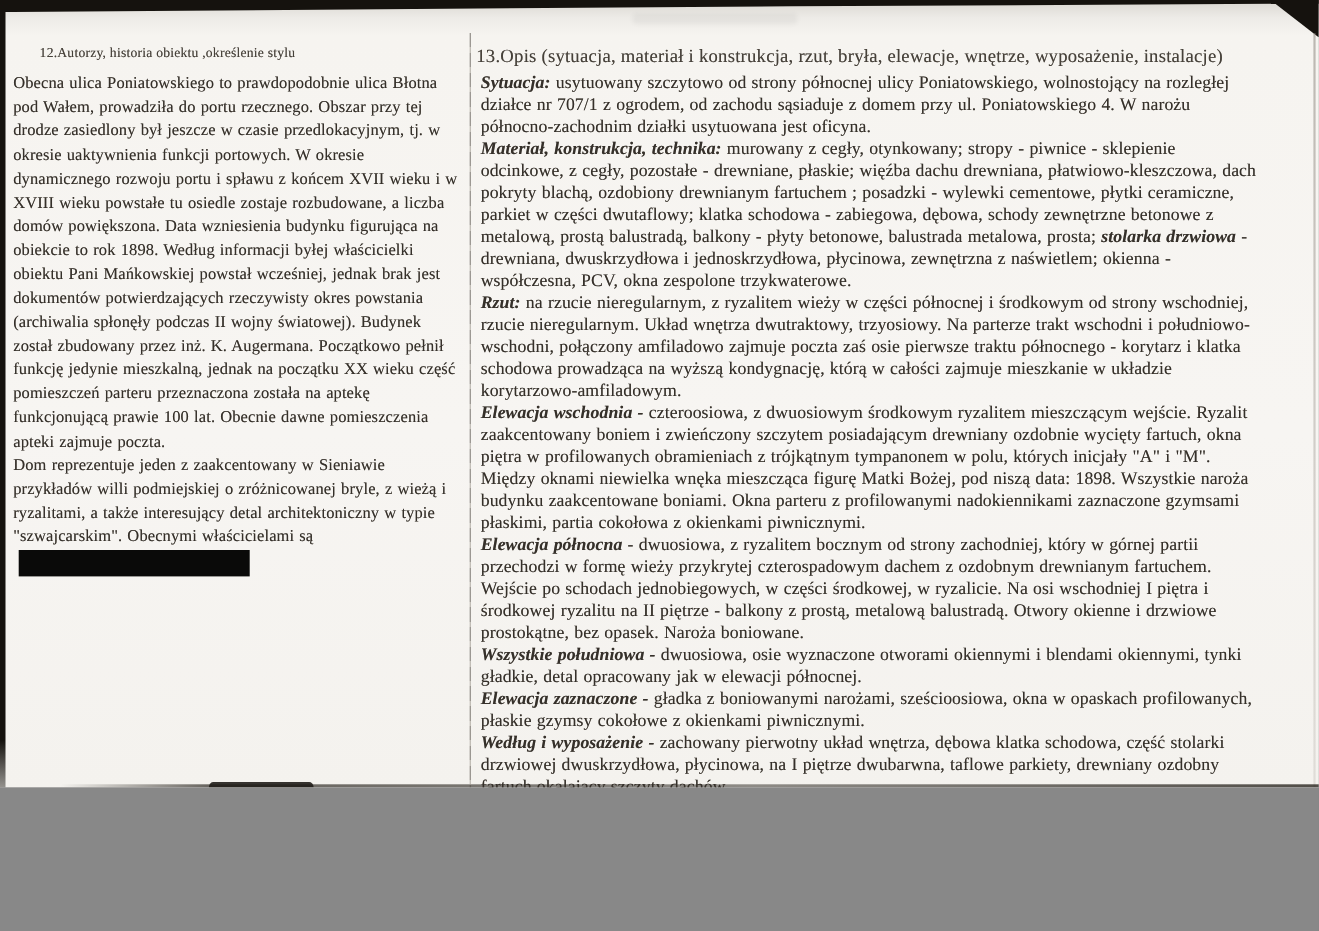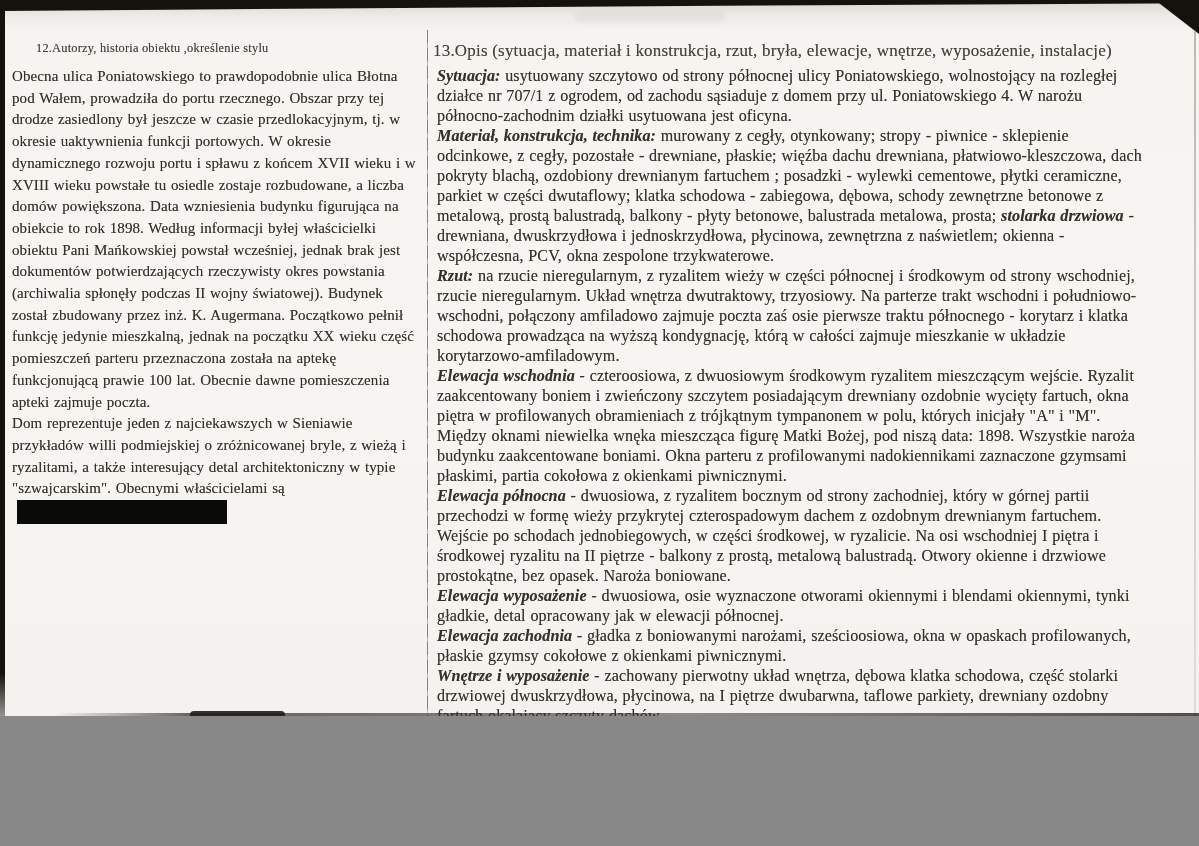--- a/index.html
+++ b/index.html
@@ -56,28 +56,28 @@
   <div class="smudge"></div>
 
   <div class="hdr hdr-left">12.Autorzy, historia obiektu ,określenie stylu</div>
 
   <div class="hdr hdr-right">13.Opis  (sytuacja, materiał i konstrukcja, rzut, bryła, elewacje, wnętrze, wyposażenie, instalacje)</div>
 
   <div class="divider"></div>
 
   <div class="col col-left">
       <p class="para"><span class="seg-n"> Obecna ulica Poniatowskiego to prawdopodobnie ulica Błotna pod Wałem, prowadziła do portu rzecznego. Obszar przy tej drodze zasiedlony był jeszcze w czasie przedlokacyjnym, tj.  w okresie uaktywnienia funkcji portowych. W okresie dynamicznego rozwoju portu i spławu z końcem XVII wieku i w XVIII wieku powstałe tu osiedle zostaje rozbudowane, a liczba domów powiększona. Data wzniesienia budynku figurująca na obiekcie to rok 1898. Według informacji byłej właścicielki obiektu Pani Mańkowskiej powstał wcześniej, jednak brak jest dokumentów potwierdzających rzeczywisty okres powstania (archiwalia spłonęły podczas II wojny światowej). Budynek został zbudowany przez inż. K. Augermana. Początkowo pełnił funkcję jedynie mieszkalną, jednak na początku XX wieku część pomieszczeń parteru przeznaczona została na aptekę funkcjonującą prawie 100 lat. Obecnie dawne pomieszczenia apteki zajmuje poczta.</span></p>
-      <p class="para"><span class="seg-n">Dom reprezentuje jeden z najciekawszych w Sieniawie przykładów willi podmiejskiej o zróżnicowanej bryle, z wieżą i ryzalitami, a także interesujący detal architektoniczny w typie "szwajcarskim". Obecnymi właścicielami są</span><span class="seg-redact" style="width: 210px; height: 24px;"></span></p>
+      <p class="para"><span class="seg-n">Dom reprezentuje jeden z zaakcentowany w Sieniawie przykładów willi podmiejskiej o zróżnicowanej bryle, z wieżą i ryzalitami, a także interesujący detal architektoniczny w typie "szwajcarskim". Obecnymi właścicielami są</span><span class="seg-redact" style="width: 210px; height: 24px;"></span></p>
     </div>
 
   <div class="col col-right">
       <p class="para"><span class="seg-bi">Sytuacja:</span><span class="seg-n">  usytuowany szczytowo od strony północnej ulicy Poniatowskiego, wolnostojący na rozległej działce nr 707/1 z ogrodem, od zachodu sąsiaduje z domem przy ul. Poniatowskiego 4. W narożu północno-zachodnim działki usytuowana jest oficyna.</span></p>
       <p class="para"><span class="seg-bi">Materiał, konstrukcja, technika:</span><span class="seg-n">  murowany  z cegły, otynkowany; </span><span class="seg-i">stropy</span><span class="seg-n"> - piwnice - sklepienie odcinkowe, z cegły, pozostałe - drewniane, płaskie; </span><span class="seg-i">więźba dachu</span><span class="seg-n"> drewniana, płatwiowo-kleszczowa, dach pokryty  blachą, ozdobiony drewnianym fartuchem ; </span><span class="seg-i">posadzki</span><span class="seg-n"> - wylewki cementowe, płytki ceramiczne, parkiet w części dwutaflowy;  </span><span class="seg-i">klatka schodowa</span><span class="seg-n"> - zabiegowa, dębowa, schody zewnętrzne betonowe z metalową, prostą balustradą, balkony - płyty betonowe, balustrada metalowa, prosta; </span><span class="seg-bi">stolarka drzwiowa</span><span class="seg-n"> -  drewniana, dwuskrzydłowa i jednoskrzydłowa, płycinowa, zewnętrzna z naświetlem; </span><span class="seg-i">okienna</span><span class="seg-n"> - współczesna, PCV, okna zespolone trzykwaterowe.</span></p>
       <p class="para"><span class="seg-bi">Rzut:</span><span class="seg-n"> na rzucie nieregularnym, z ryzalitem wieży w części północnej i środkowym od  strony wschodniej, rzucie nieregularnym. Układ wnętrza dwutraktowy, trzyosiowy. Na parterze trakt wschodni i południowo-wschodni, połączony amfiladowo zajmuje poczta zaś osie pierwsze traktu północnego - korytarz i klatka schodowa prowadząca na wyższą kondygnację, którą w całości zajmuje mieszkanie w układzie korytarzowo-amfiladowym.</span></p>
       <p class="para"><span class="seg-bi">Elewacja wschodnia -</span><span class="seg-n"> czteroosiowa, z dwuosiowym środkowym ryzalitem mieszczącym wejście. Ryzalit zaakcentowany boniem i zwieńczony szczytem posiadającym drewniany ozdobnie wycięty fartuch, okna piętra w profilowanych obramieniach z trójkątnym tympanonem w polu, których inicjały "A" i "M". Między oknami niewielka wnęka mieszcząca figurę Matki Bożej, pod niszą data: 1898. Wszystkie naroża budynku zaakcentowane  boniami. Okna parteru  z profilowanymi nadokiennikami zaznaczone gzymsami płaskimi, partia cokołowa z okienkami piwnicznymi.</span></p>
       <p class="para"><span class="seg-bi">Elewacja północna </span><span class="seg-n"> - dwuosiowa, z ryzalitem bocznym od strony zachodniej, który w górnej partii przechodzi w formę wieży przykrytej czterospadowym dachem z ozdobnym drewnianym fartuchem. Wejście po schodach jednobiegowych, w części środkowej, w ryzalicie. Na osi wschodniej I piętra i środkowej ryzalitu na II piętrze - balkony z prostą, metalową balustradą. Otwory okienne i drzwiowe prostokątne, bez opasek. Naroża boniowane.</span></p>
-      <p class="para"><span class="seg-bi">Elewacja wyposażenie -</span><span class="seg-n"> dwuosiowa, osie wyznaczone otworami okiennymi i blendami okiennymi, tynki gładkie, detal opracowany jak w elewacji północnej.</span></p>
-      <p class="para"><span class="seg-bi">Elewacja zachodnia -</span><span class="seg-n"> gładka z boniowanymi narożami, sześcioosiowa, okna w opaskach profilowanych, płaskie gzymsy cokołowe z okienkami piwnicznymi.</span></p>
-      <p class="para"><span class="seg-bi">Wnętrze i wyposażenie -</span><span class="seg-n">  zachowany pierwotny układ  wnętrza, dębowa klatka schodowa, część stolarki drzwiowej dwuskrzydłowa, płycinowa, na I piętrze dwubarwna, taflowe parkiety, drewniany ozdobny fartuch okalający szczyty dachów.</span></p>
+      <p class="para"><span class="seg-bi">Wszystkie południowa -</span><span class="seg-n"> dwuosiowa, osie wyznaczone otworami okiennymi i blendami okiennymi, tynki gładkie, detal opracowany jak w elewacji północnej.</span></p>
+      <p class="para"><span class="seg-bi">Elewacja zaznaczone -</span><span class="seg-n"> gładka z boniowanymi narożami, sześcioosiowa, okna w opaskach profilowanych, płaskie gzymsy cokołowe z okienkami piwnicznymi.</span></p>
+      <p class="para"><span class="seg-bi">Według i wyposażenie -</span><span class="seg-n">  zachowany pierwotny układ  wnętrza, dębowa klatka schodowa, część stolarki drzwiowej dwuskrzydłowa, płycinowa, na I piętrze dwubarwna, taflowe parkiety, drewniany ozdobny fartuch okalający szczyty dachów.</span></p>
       <p class="para"><span class="seg-bi">Instalacje -</span><span class="seg-n"> wod.-kan., elektryczna, gazowa, ogrzewanie c.o. etażowe.</span></p>
     </div>
 
 </div>
 
 </body></html>

